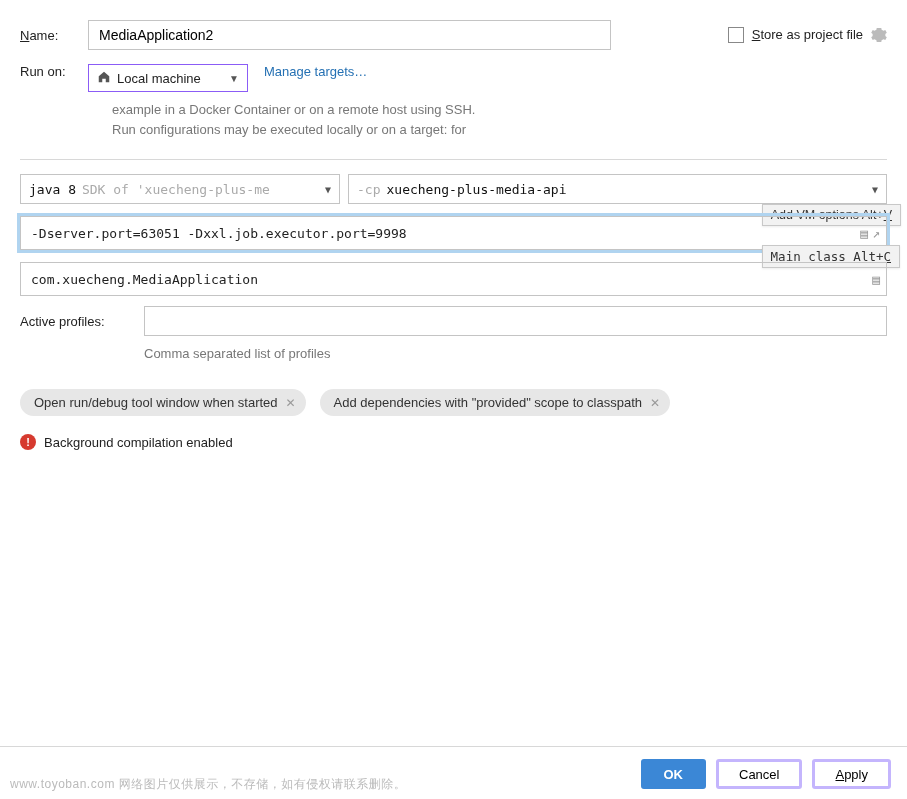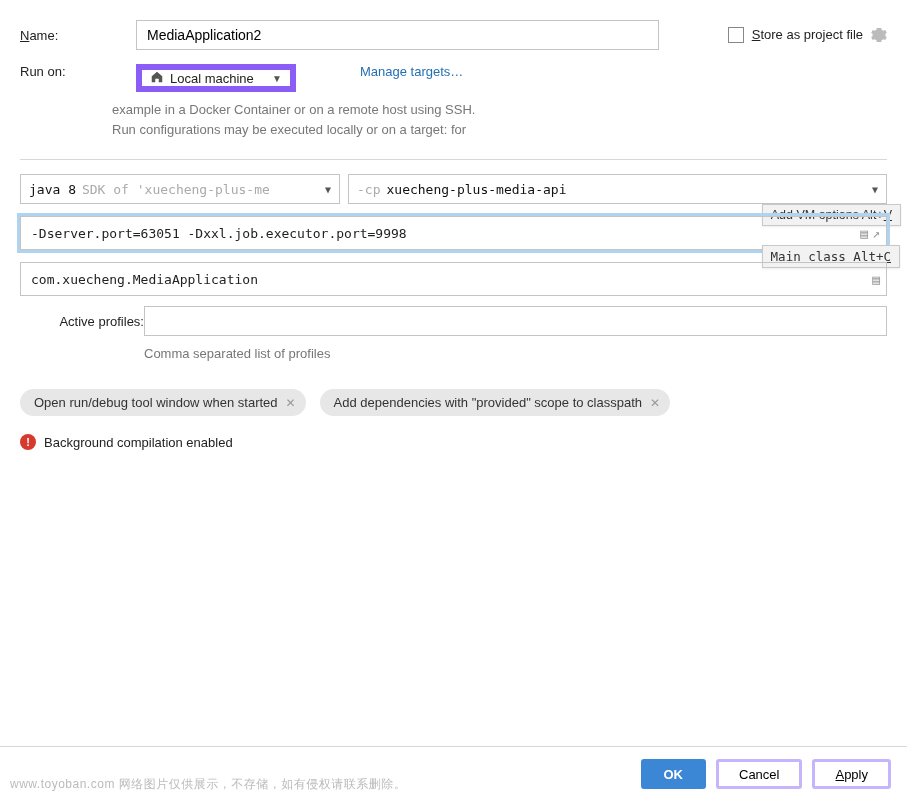--- a/index.html
+++ b/index.html
@@ -1,26 +1,26 @@
 <!DOCTYPE html>
 <html><head>
 <meta charset="utf-8">
 <style>
 * { box-sizing: border-box; margin: 0; padding: 0; }
 body { font-family: -apple-system, "Segoe UI", Arial, sans-serif; font-size: 13px; color: #222; background: #fff; width: 907px; height: 799px; position: relative; overflow: hidden; }
 .main { padding: 20px 20px 0 20px; }
-.row { display: flex; align-items: center; margin-bottom: 14px; gap: 48px; }
+.row { display: flex; align-items: center; margin-bottom: 14px; }
 .label { width: 68px; color: #222; }
 .underline { text-decoration: underline; text-decoration-thickness: 1px; }
 .name-input { width: 523px; height: 30px; border: 1px solid #c4c4c4; padding: 0 10px; font-size: 14px; }
 .store-area { display: flex; align-items: flex-start; margin-left: auto; gap: 8px; }
 .checkbox { width: 16px; height: 16px; border: 1px solid #888; }
 .gear-icon { color: #aaa; display: inline-flex; }
 .runon-row { align-items: flex-start; }
-.runon-select { width: 160px; height: 28px; border: 6px solid #8b5cf6; display: flex; align-items: center; padding: 0 8px; gap: 6px; position: relative; }
+.runon-select { width: 160px; height: 28px; border: 1px solid #8b5cf6; display: flex; align-items: center; padding: 0 8px; gap: 6px; position: relative; }
 .home-icon { color: #555; }
 .dropdown-arrow { margin-left: auto; color: #555; font-size: 10px; }
 .manage-link { color: #2470b3; margin-left: 16px; cursor: pointer; }
 .run-desc { color: #777; margin-left: 92px; line-height: 1.5; margin-top: -6px; margin-bottom: 20px; }
 .divider { border: none; border-top: 1px solid #d8d8d8; margin: 10px 0 14px 0; }
 .section-head { display: flex; align-items: center; margin-bottom: 12px; position: relative; }
 .section-title { font-weight: 600; font-size: 13px; }
 .modify-link { color: #2470b3; margin-left: auto; display: flex; align-items: center; gap: 4px; }
 .modify-short { color: #888; margin-left: 6px; }
 .callout { position: absolute; background: #f2f2f2; border: 1px solid #c8c8c8; padding: 3px 8px; font-size: 12.5px; color: #333; box-shadow: 0 1px 2px rgba(0,0,0,0.08); white-space: nowrap; }
@@ -30,21 +30,21 @@
 .jdk-prefix { color: #111; }
 .jdk-rest { color: #aaa; margin-left: 6px; white-space: nowrap; overflow: hidden; }
 .cp-select { flex: 1; height: 30px; border: 1px solid #c4c4c4; display: flex; align-items: center; padding: 0 8px; font-family: "Consolas","Menlo",monospace; font-size: 13px; }
 .cp-flag { color: #aaa; }
 .cp-val { color: #111; margin-left: 6px; }
 .vm-field { height: 34px; border: 1px solid #c4c4c4; outline: 3px solid #b0d4f0; outline-offset: 0; display: flex; align-items: center; padding: 0 10px; font-family: "Consolas","Menlo",monospace; font-size: 13px; position: relative; margin-bottom: 12px; }
 .field-icons { position: absolute; right: 6px; display: flex; gap: 4px; color: #999; }
 .main-class-field { height: 34px; border: 1px solid #c4c4c4; display: flex; align-items: center; padding: 0 10px; font-family: "Consolas","Menlo",monospace; font-size: 13px; position: relative; margin-bottom: 10px; }
 .hint { color: #777; margin-bottom: 18px; }
 .profiles-row { display: flex; align-items: center; margin-bottom: 10px; }
-.profiles-label { width: 124px; text-align: right; }
+.profiles-label { width: 124px; }
 .profiles-input { flex: 1; height: 30px; border: 1px solid #c4c4c4; }
 .profiles-hint { color: #777; margin-left: 124px; margin-bottom: 28px; }
 .chips { display: flex; gap: 14px; margin-bottom: 18px; }
 .chip { background: #e7e7e7; border-radius: 14px; padding: 6px 10px 6px 14px; display: flex; align-items: center; gap: 8px; font-size: 13px; color: #333; }
 .chip-x { color: #999; font-size: 12px; }
 .warn-row { display: flex; align-items: center; gap: 8px; }
 .warn-icon { width: 16px; height: 16px; background: #d63a2f; border-radius: 50%; color: #fff; display: flex; align-items: center; justify-content: center; font-size: 11px; font-weight: bold; }
 .bottom-bar { position: absolute; left: 0; right: 0; bottom: 0; border-top: 1px solid #d8d8d8; padding: 12px 16px 10px; display: flex; justify-content: flex-end; gap: 10px; background: #fff; }
 .btn { height: 30px; padding: 0 20px; border: 3px solid #c4b5fd; background: #fff; font-size: 13px; cursor: pointer; border-radius: 3px; }
 .btn.primary { background: #3b87d6; border-color: #3b87d6; color: #fff; font-weight: 600; }

